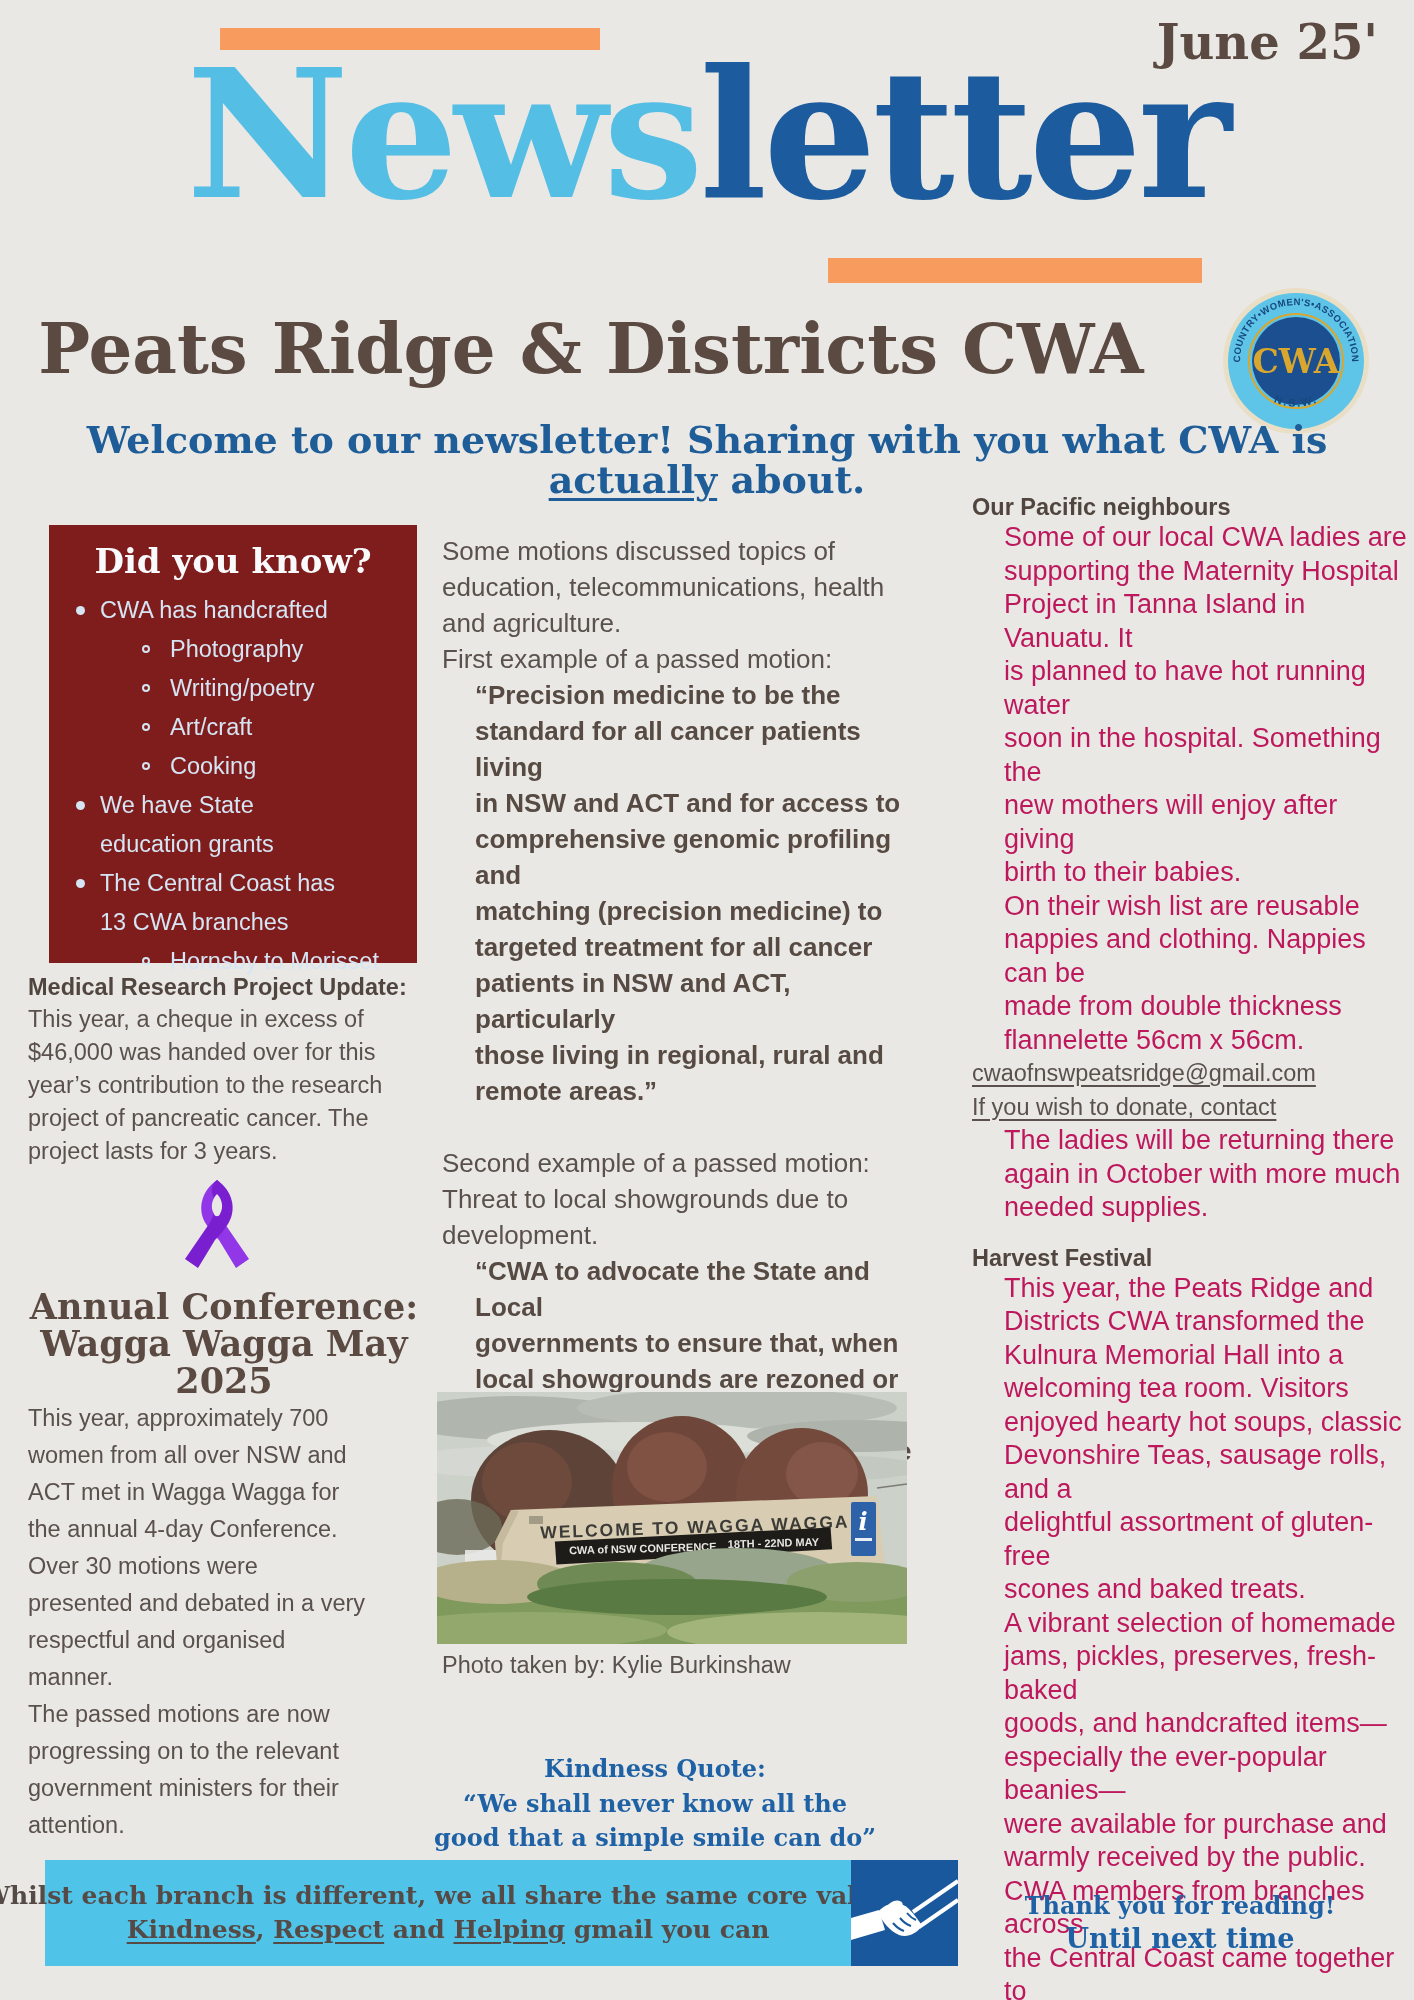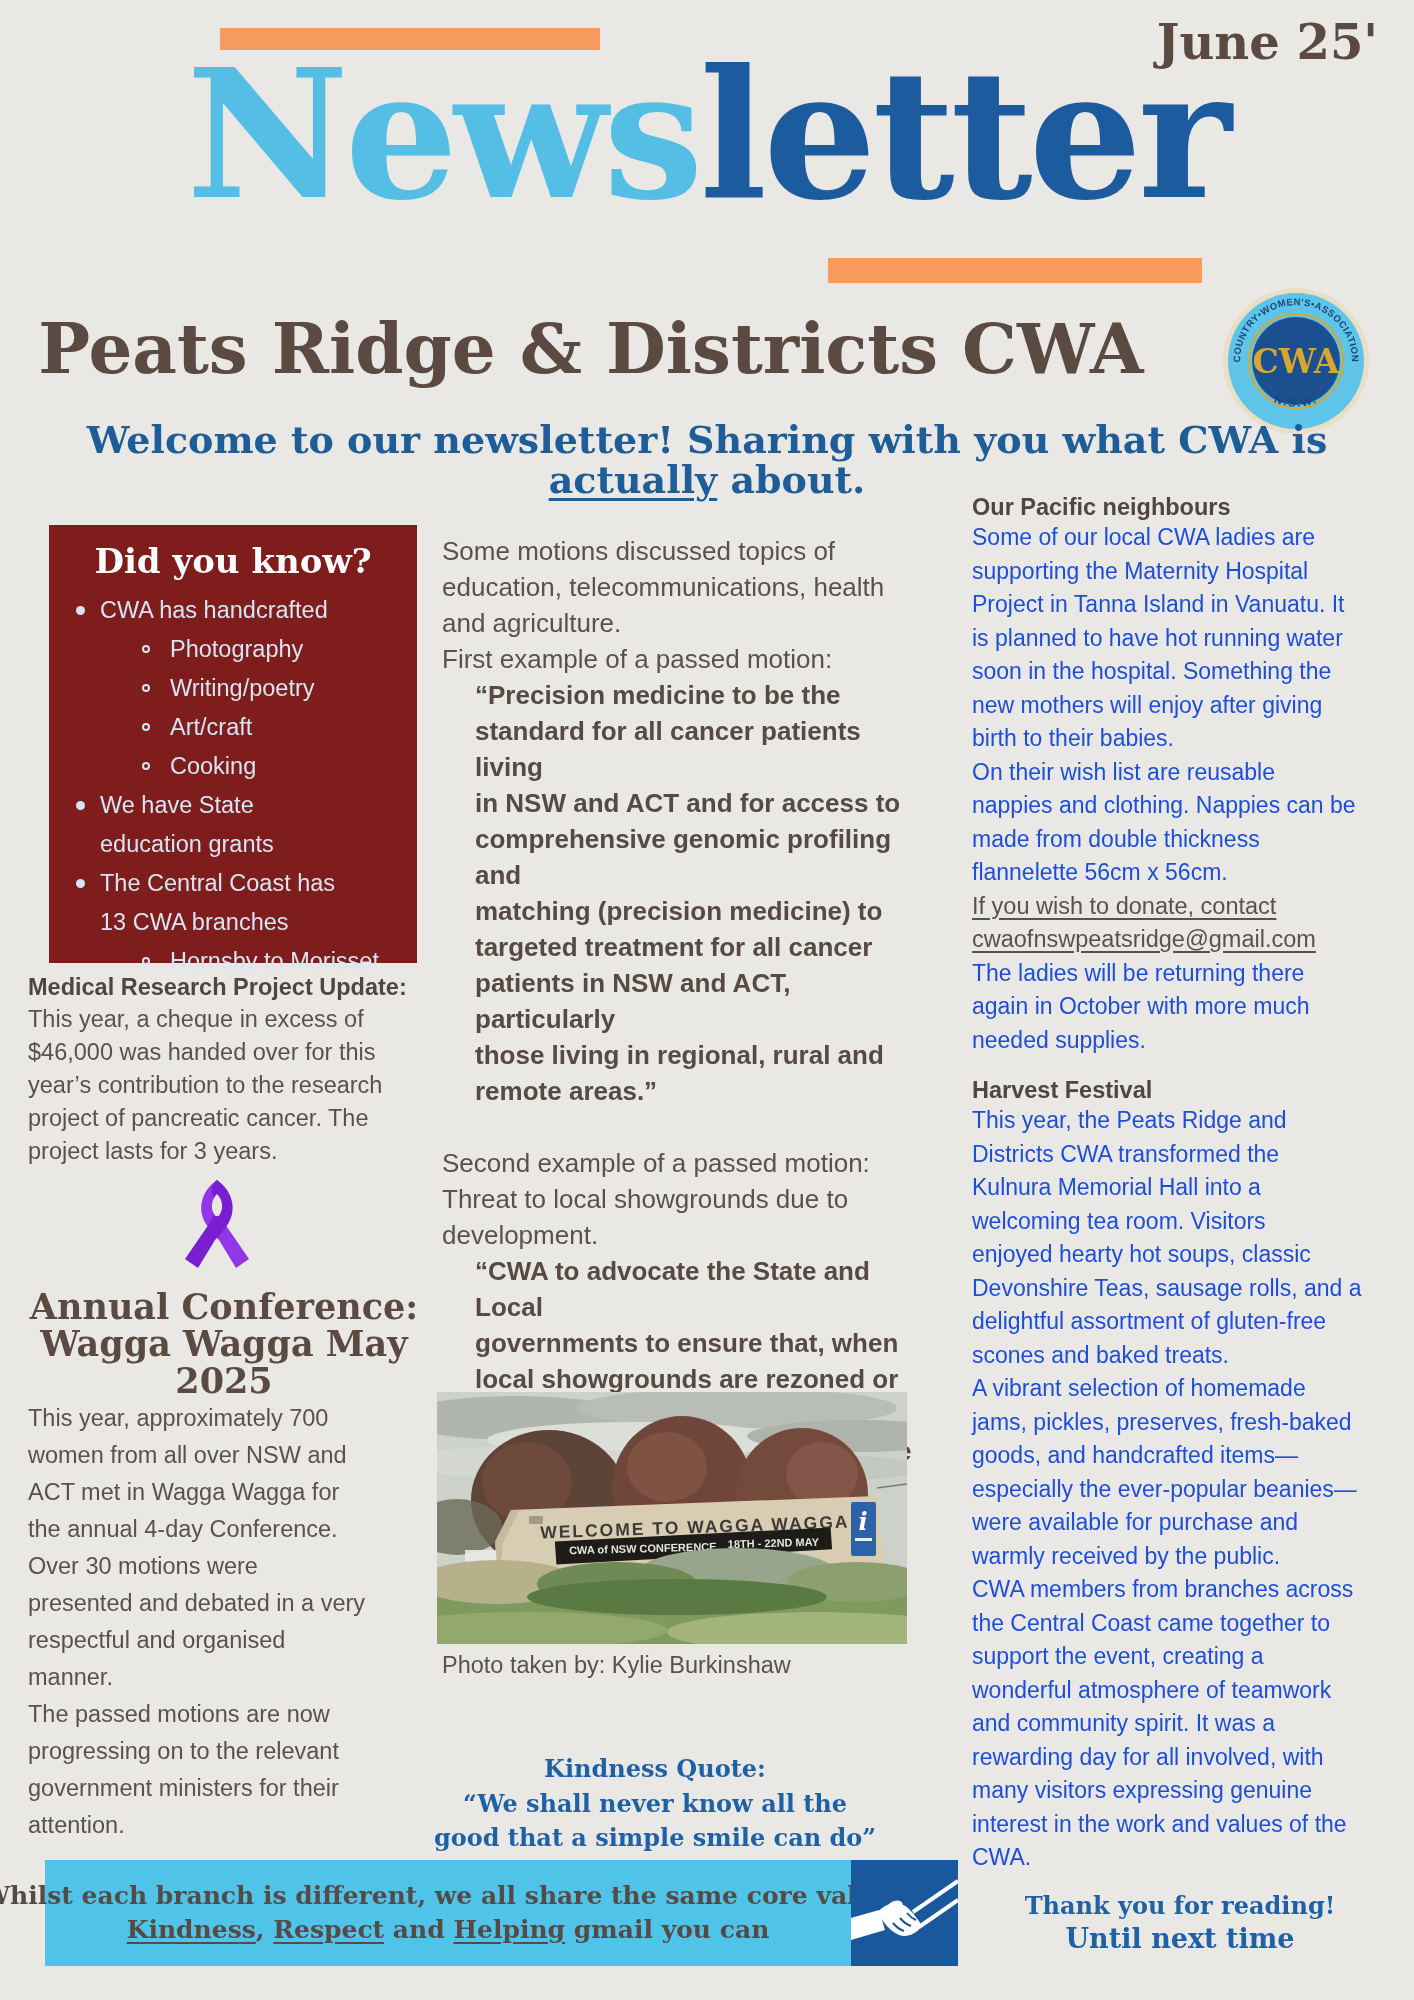--- a/index.html
+++ b/index.html
@@ -61,21 +61,21 @@
   .mid-bold{font-weight:bold;color:#564a42;margin-left:33px;}
   .gap-top{margin-top:36px;}
   .photo{position:absolute;left:437px;top:1392px;width:470px;height:252px;}
   .caption{position:absolute;left:442px;top:1652px;font-size:23.5px;color:#5b514c;}
   .quote{position:absolute;left:400px;top:1752px;width:510px;text-align:center;
          font-family:"DejaVu Serif",serif;font-weight:bold;font-size:24px;
          line-height:34.5px;color:#1e61a5;white-space:pre-line;}
 
   
   .rcol{position:absolute;left:972px;top:494px;width:440px;}
-  .rc-body{white-space:pre-line;font-size:23px;line-height:33.5px;color:#1d4ed8;}
+  .rc-body{white-space:pre-line;font-size:27px;line-height:33.5px;color:#be185d;margin-left:32px;}
   .rc-link{font-size:23.5px;line-height:33.5px;color:#5b514c;
            text-decoration:underline;text-underline-offset:4px;}
   .rc-h2{margin-top:20px;}
   .thanks{position:absolute;left:960px;top:1888px;width:440px;text-align:center;
           font-family:"DejaVu Serif",serif;font-weight:bold;color:#1e61a5;}
   .thanks-1{font-size:24px;line-height:35px;}
   .thanks-2{font-size:27px;line-height:31px;}
 
   
   .footbar{position:absolute;left:45px;top:1860px;width:806px;height:106px;
@@ -256,22 +256,22 @@
 supporting the Maternity Hospital
 Project in Tanna Island in Vanuatu. It
 is planned to have hot running water
 soon in the hospital. Something the
 new mothers will enjoy after giving
 birth to their babies.
 On their wish list are reusable
 nappies and clothing. Nappies can be
 made from double thickness
 flannelette 56cm x 56cm.</div>
+    <div class="rc-link">cwaofnswpeatsridge@gmail.com</div>
     <div class="rc-link">If you wish to donate, contact</div>
-    <div class="rc-link">cwaofnswpeatsridge@gmail.com</div>
     <div class="rc-body">The ladies will be returning there
 again in October with more much
 needed supplies.</div>
     <div class="col-head rc-h2">Harvest Festival</div>
     <div class="rc-body">This year, the Peats Ridge and
 Districts CWA transformed the
 Kulnura Memorial Hall into a
 welcoming tea room. Visitors
 enjoyed hearty hot soups, classic
 Devonshire Teas, sausage rolls, and a

